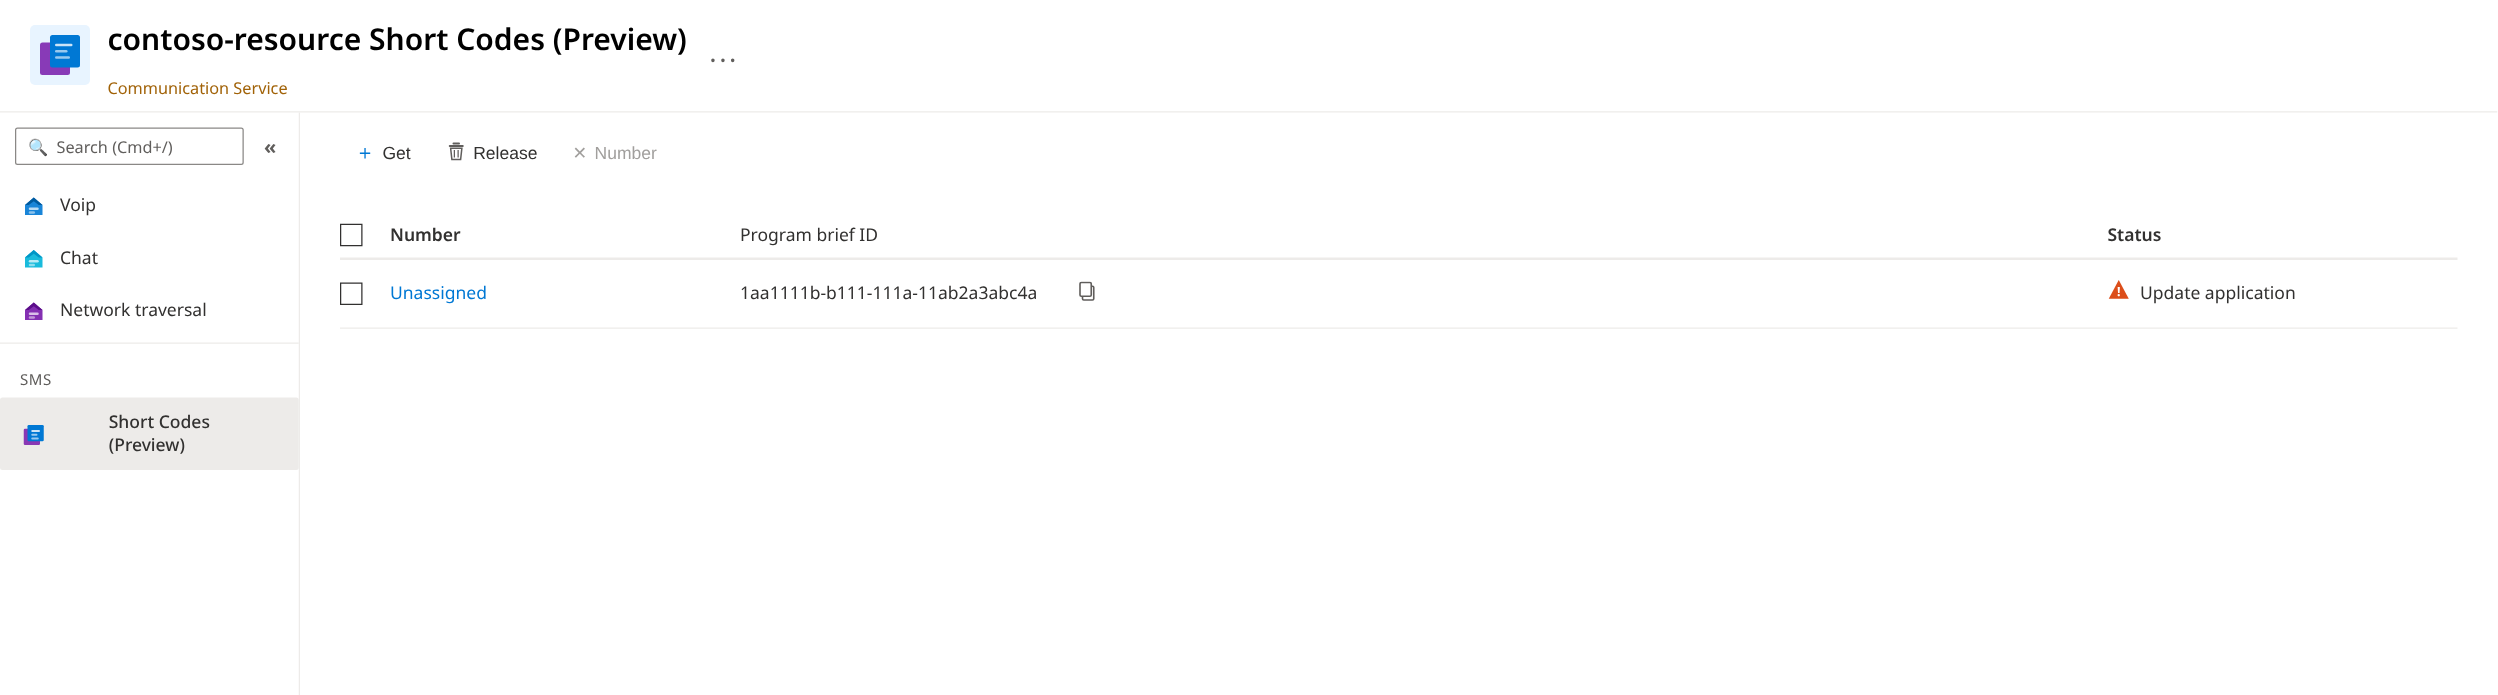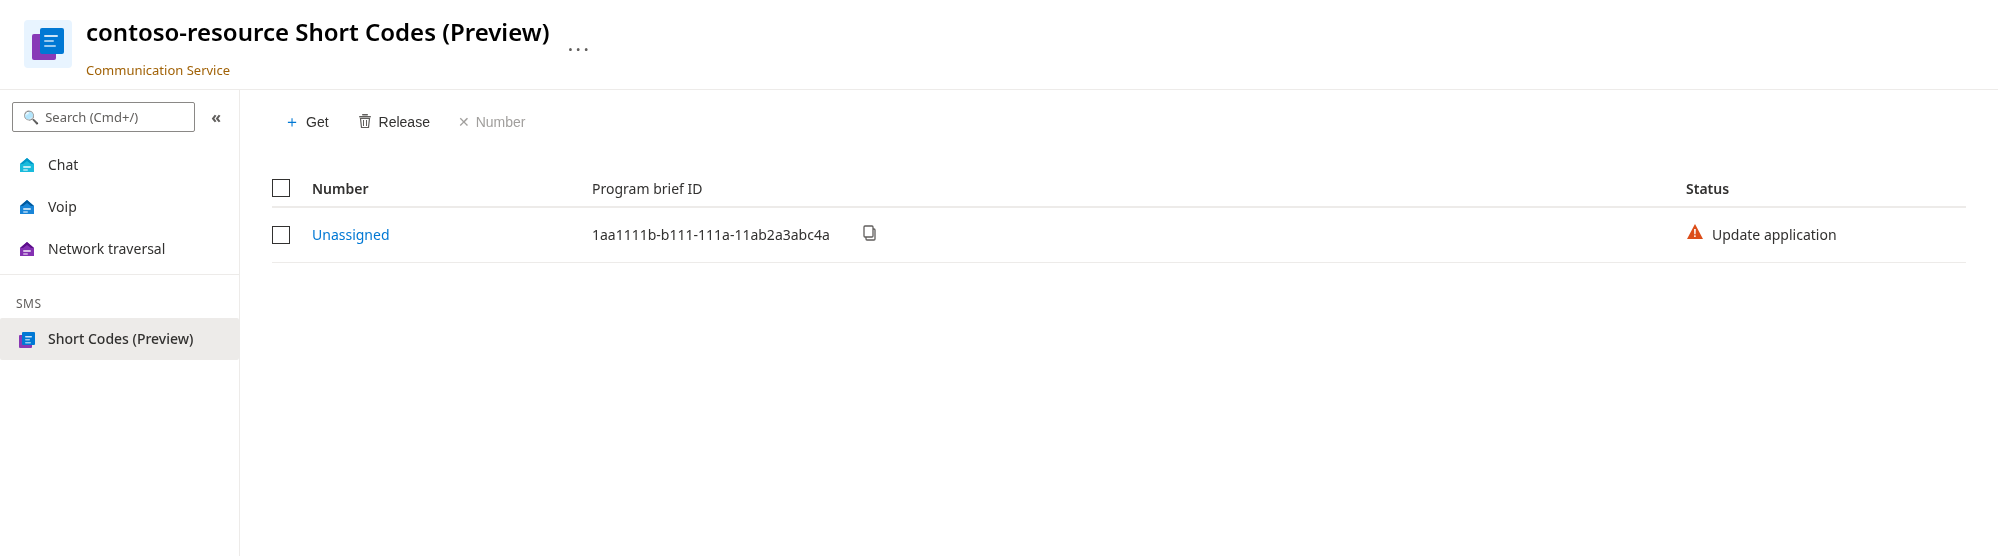--- a/index.html
+++ b/index.html
@@ -103,20 +103,21 @@
       align-items: center;
       padding: 10px 16px;
       cursor: pointer;
       font-size: 14px;
       color: #323130;
       border-radius: 2px;
     }
     .nav-item.active {
       background: #edebe9;
       font-weight: 500;
+      gap: 39px;
     }
     .nav-icon {
       width: 22px;
       height: 22px;
       margin-right: 10px;
       flex-shrink: 0;
     }
 
     .nav-section-label {
       padding: 16px 16px 6px 16px;
@@ -283,36 +284,36 @@
     <div class="search-container">
       <div class="search-box">
         <span class="search-icon-glyph">🔍</span>
         <span class="search-text">Search (Cmd+/)</span>
       </div>
       <span class="collapse-btn">«</span>
     </div>
 
     <div class="nav-item">
       <svg class="nav-icon" viewBox="0 0 22 22" xmlns="http://www.w3.org/2000/svg">
+        <polygon points="4,10 11,4 18,10 18,18 4,18" fill="#0078d4" opacity="0.9"></polygon>
+        <polygon points="4,10 11,4 18,10 15,10 11,7 7,10" fill="#005a9e"></polygon>
+        <rect x="7" y="12" width="8" height="2" rx="1" fill="#fff" opacity="0.7"></rect>
+        <rect x="7" y="15" width="5" height="2" rx="1" fill="#fff" opacity="0.5"></rect>
+      </svg>
+      <span>Voip</span>
+    </div>
+
+    <div class="nav-item">
+      <svg class="nav-icon" viewBox="0 0 22 22" xmlns="http://www.w3.org/2000/svg">
         <polygon points="4,10 11,4 18,10 18,18 4,18" fill="#00b4d8" opacity="0.9"></polygon>
         <polygon points="4,10 11,4 18,10 15,10 11,7 7,10" fill="#0096c7"></polygon>
         <rect x="7" y="12" width="8" height="2" rx="1" fill="#fff" opacity="0.7"></rect>
         <rect x="7" y="15" width="5" height="2" rx="1" fill="#fff" opacity="0.5"></rect>
       </svg>
       <span>Chat</span>
-    </div>
-
-    <div class="nav-item">
-      <svg class="nav-icon" viewBox="0 0 22 22" xmlns="http://www.w3.org/2000/svg">
-        <polygon points="4,10 11,4 18,10 18,18 4,18" fill="#0078d4" opacity="0.9"></polygon>
-        <polygon points="4,10 11,4 18,10 15,10 11,7 7,10" fill="#005a9e"></polygon>
-        <rect x="7" y="12" width="8" height="2" rx="1" fill="#fff" opacity="0.7"></rect>
-        <rect x="7" y="15" width="5" height="2" rx="1" fill="#fff" opacity="0.5"></rect>
-      </svg>
-      <span>Voip</span>
     </div>
 
     <div class="nav-item">
       <svg class="nav-icon" viewBox="0 0 22 22" xmlns="http://www.w3.org/2000/svg">
         <polygon points="4,10 11,4 18,10 18,18 4,18" fill="#7719aa" opacity="0.9"></polygon>
         <polygon points="4,10 11,4 18,10 15,10 11,7 7,10" fill="#5c0e8a"></polygon>
         <rect x="7" y="12" width="8" height="2" rx="1" fill="#fff" opacity="0.7"></rect>
         <rect x="7" y="15" width="5" height="2" rx="1" fill="#fff" opacity="0.5"></rect>
       </svg>
       <span>Network traversal</span>

